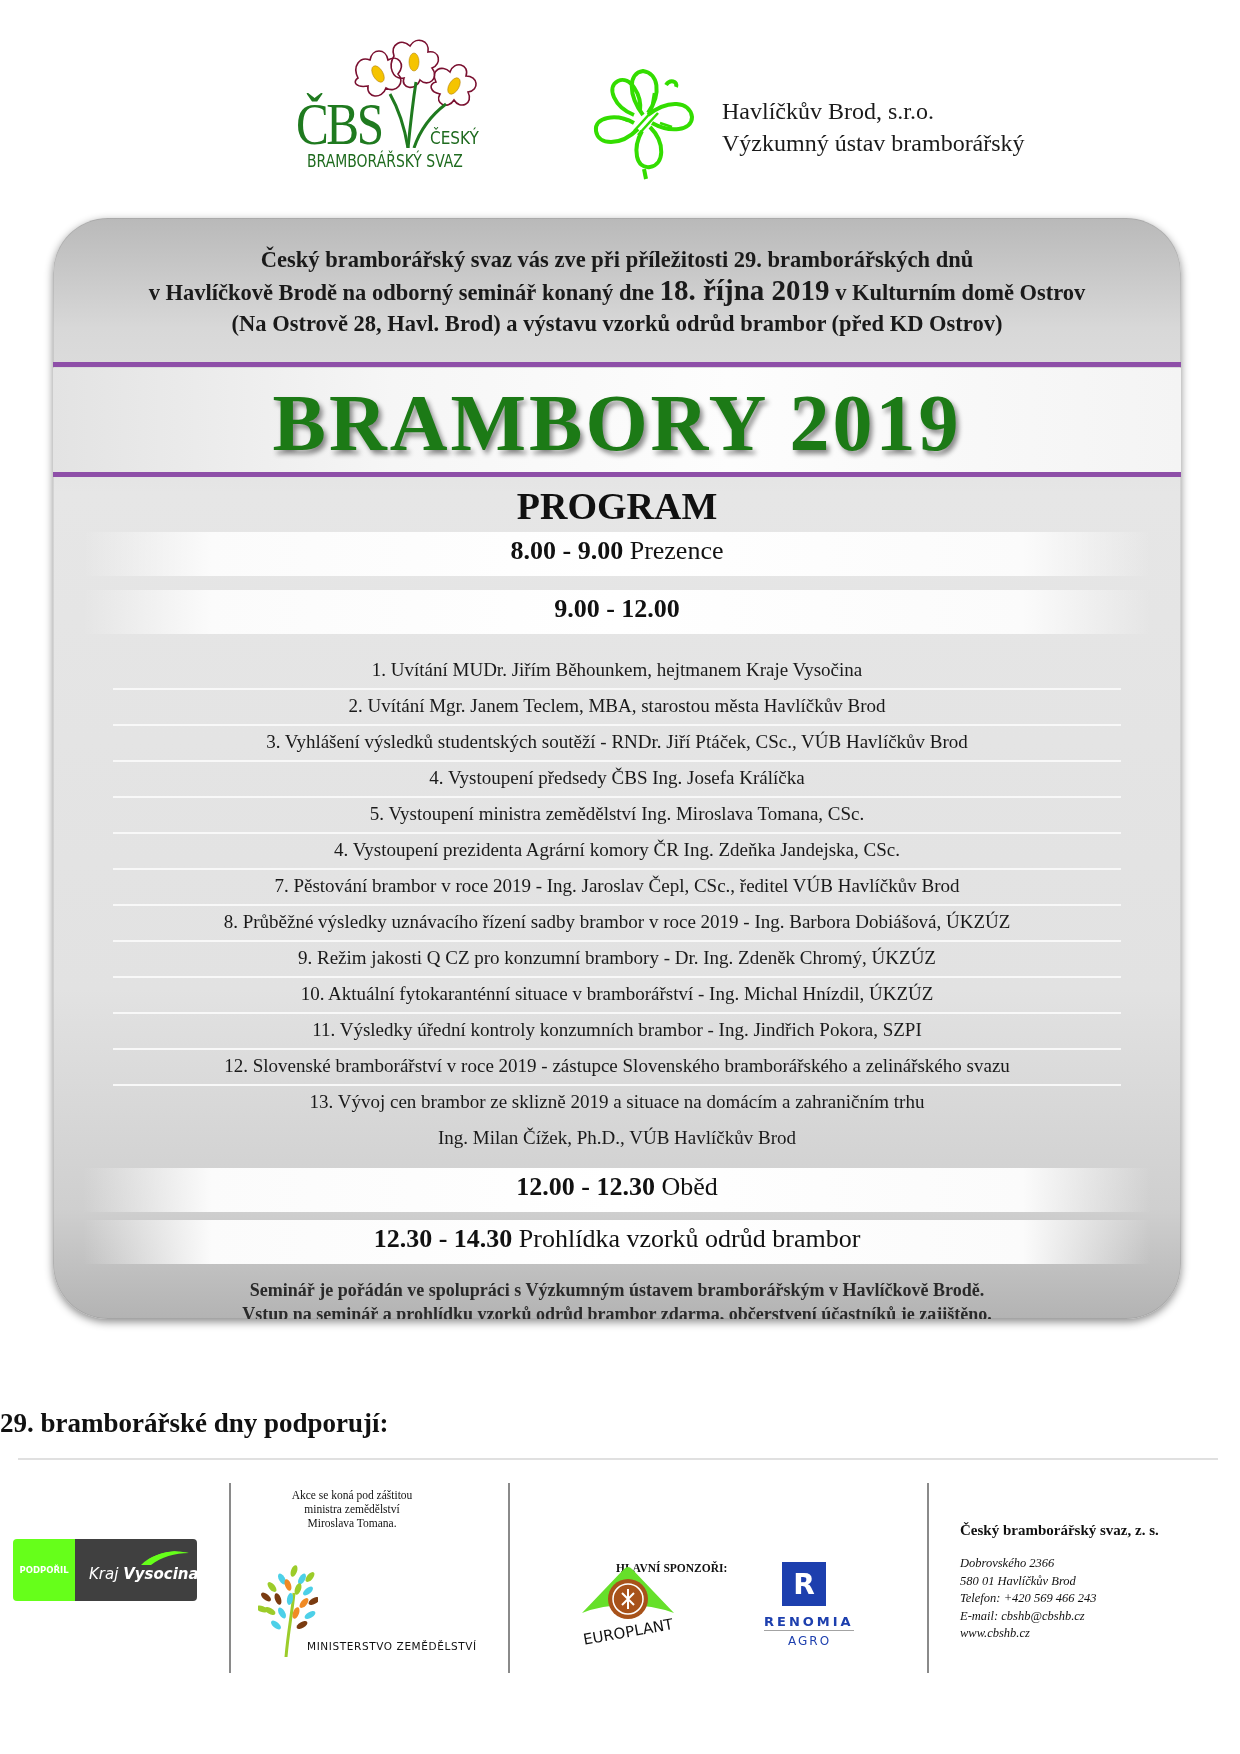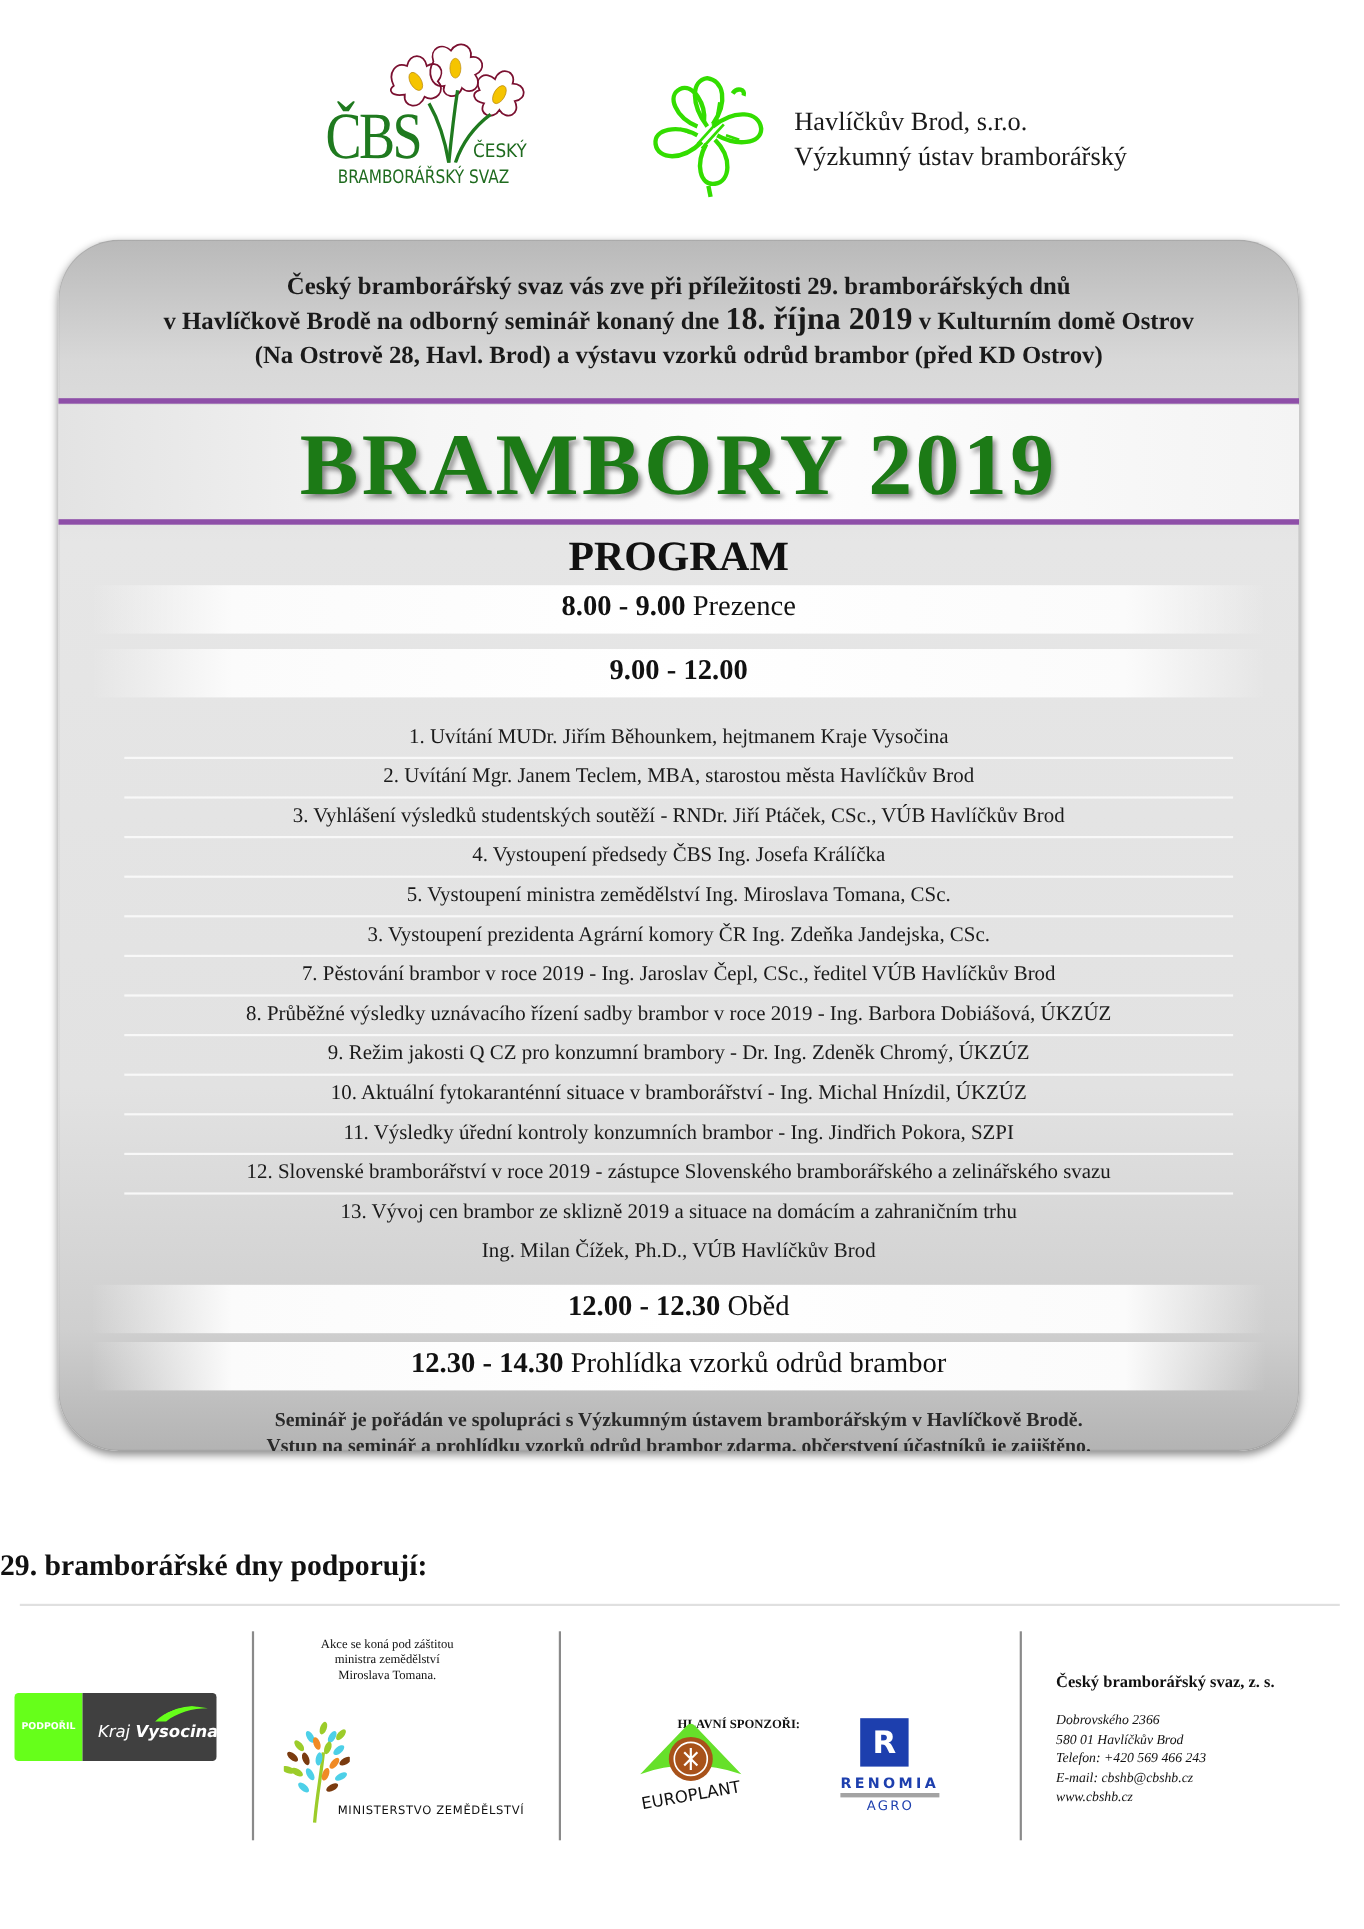--- a/index.html
+++ b/index.html
@@ -52,21 +52,21 @@
   .kraj-text b { font-weight: bold; }
   .kraj-swoosh { position: absolute; left: 64px; top: 10px; }
 
   .patronage { position: absolute; left: 262px; top: 1488px; width: 180px; text-align: center; font-size: 11.5px; line-height: 14px; color: #111; }
   .mze-tree { position: absolute; left: 258px; top: 1563px; }
   .mze-text { position: absolute; left: 307px; top: 1640px; font-family: "DejaVu Sans", sans-serif; font-size: 10.5px; letter-spacing: 0.6px; color: #111; white-space: nowrap; }
 
   .sponsors-title { position: absolute; left: 595px; top: 1562px; font-size: 11.5px; font-weight: bold; color: #111; margin-left: 21px; }
   .europlant { position: absolute; left: 572px; top: 1565px; }
   .renomia-box { position: absolute; left: 782px; top: 1562px; width: 44px; height: 44px; background: #1d3fae; color: #fff; font-family: "DejaVu Sans", sans-serif; font-weight: bold; font-size: 28px; display: flex; align-items: center; justify-content: center; }
-  .renomia-name { position: absolute; left: 764px; top: 1614px; font-family: "DejaVu Sans", sans-serif; font-weight: bold; font-size: 13px; letter-spacing: 3px; color: #1d3fae; border-bottom: 4px solid #a3a3a3; padding-bottom: 1px; }
+  .renomia-name { position: absolute; left: 764px; top: 1614px; font-family: "DejaVu Sans", sans-serif; font-weight: bold; font-size: 13px; letter-spacing: 3px; color: #1d3fae; border-bottom: 1px solid #a3a3a3; padding-bottom: 1px; }
   .renomia-agro { position: absolute; left: 788px; top: 1634px; font-family: "DejaVu Sans", sans-serif; font-size: 12px; letter-spacing: 2px; color: #1d3fae; }
 
   .contact-title { position: absolute; left: 960px; top: 1522px; font-size: 15px; font-weight: bold; color: #111; }
   .contact-lines { position: absolute; left: 960px; top: 1555px; font-size: 12.5px; line-height: 17.5px; color: #111; font-style: italic; }
 </style>
 </head>
 <body>
 
 <div class="cbs-logo">
   <svg width="150" height="110" viewBox="0 0 150 110">
@@ -139,21 +139,21 @@
   <div class="item" style="top:434px;">1. Uvítání MUDr. Jiřím Běhounkem, hejtmanem Kraje Vysočina</div>
   <div class="item-sep" style="top:470px;"></div>
   <div class="item" style="top:470px;">2. Uvítání Mgr. Janem Teclem, MBA, starostou města Havlíčkův Brod</div>
   <div class="item-sep" style="top:506px;"></div>
   <div class="item" style="top:506px;">3. Vyhlášení výsledků studentských soutěží - RNDr. Jiří Ptáček, CSc., VÚB Havlíčkův Brod</div>
   <div class="item-sep" style="top:542px;"></div>
   <div class="item" style="top:542px;">4. Vystoupení předsedy ČBS Ing. Josefa Králíčka</div>
   <div class="item-sep" style="top:578px;"></div>
   <div class="item" style="top:578px;">5. Vystoupení ministra zemědělství Ing. Miroslava Tomana, CSc.</div>
   <div class="item-sep" style="top:614px;"></div>
-  <div class="item" style="top:614px;">3. Vystoupení prezidenta Agrární komory ČR Ing. Zdeňka Jandejska, CSc.</div>
+  <div class="item" style="top:614px;">4. Vystoupení prezidenta Agrární komory ČR Ing. Zdeňka Jandejska, CSc.</div>
   <div class="item-sep" style="top:650px;"></div>
   <div class="item" style="top:650px;">7. Pěstování brambor v roce 2019 - Ing. Jaroslav Čepl, CSc., ředitel VÚB Havlíčkův Brod</div>
   <div class="item-sep" style="top:686px;"></div>
   <div class="item" style="top:686px;">8. Průběžné výsledky uznávacího řízení sadby brambor v roce 2019 - Ing. Barbora Dobiášová, ÚKZÚZ</div>
   <div class="item-sep" style="top:722px;"></div>
   <div class="item" style="top:722px;">9. Režim jakosti Q CZ pro konzumní brambory - Dr. Ing. Zdeněk Chromý, ÚKZÚZ</div>
   <div class="item-sep" style="top:758px;"></div>
   <div class="item" style="top:758px;">10. Aktuální fytokaranténní situace v bramborářství - Ing. Michal Hnízdil, ÚKZÚZ</div>
   <div class="item-sep" style="top:794px;"></div>
   <div class="item" style="top:794px;">11. Výsledky úřední kontroly konzumních brambor - Ing. Jindřich Pokora, SZPI</div>

